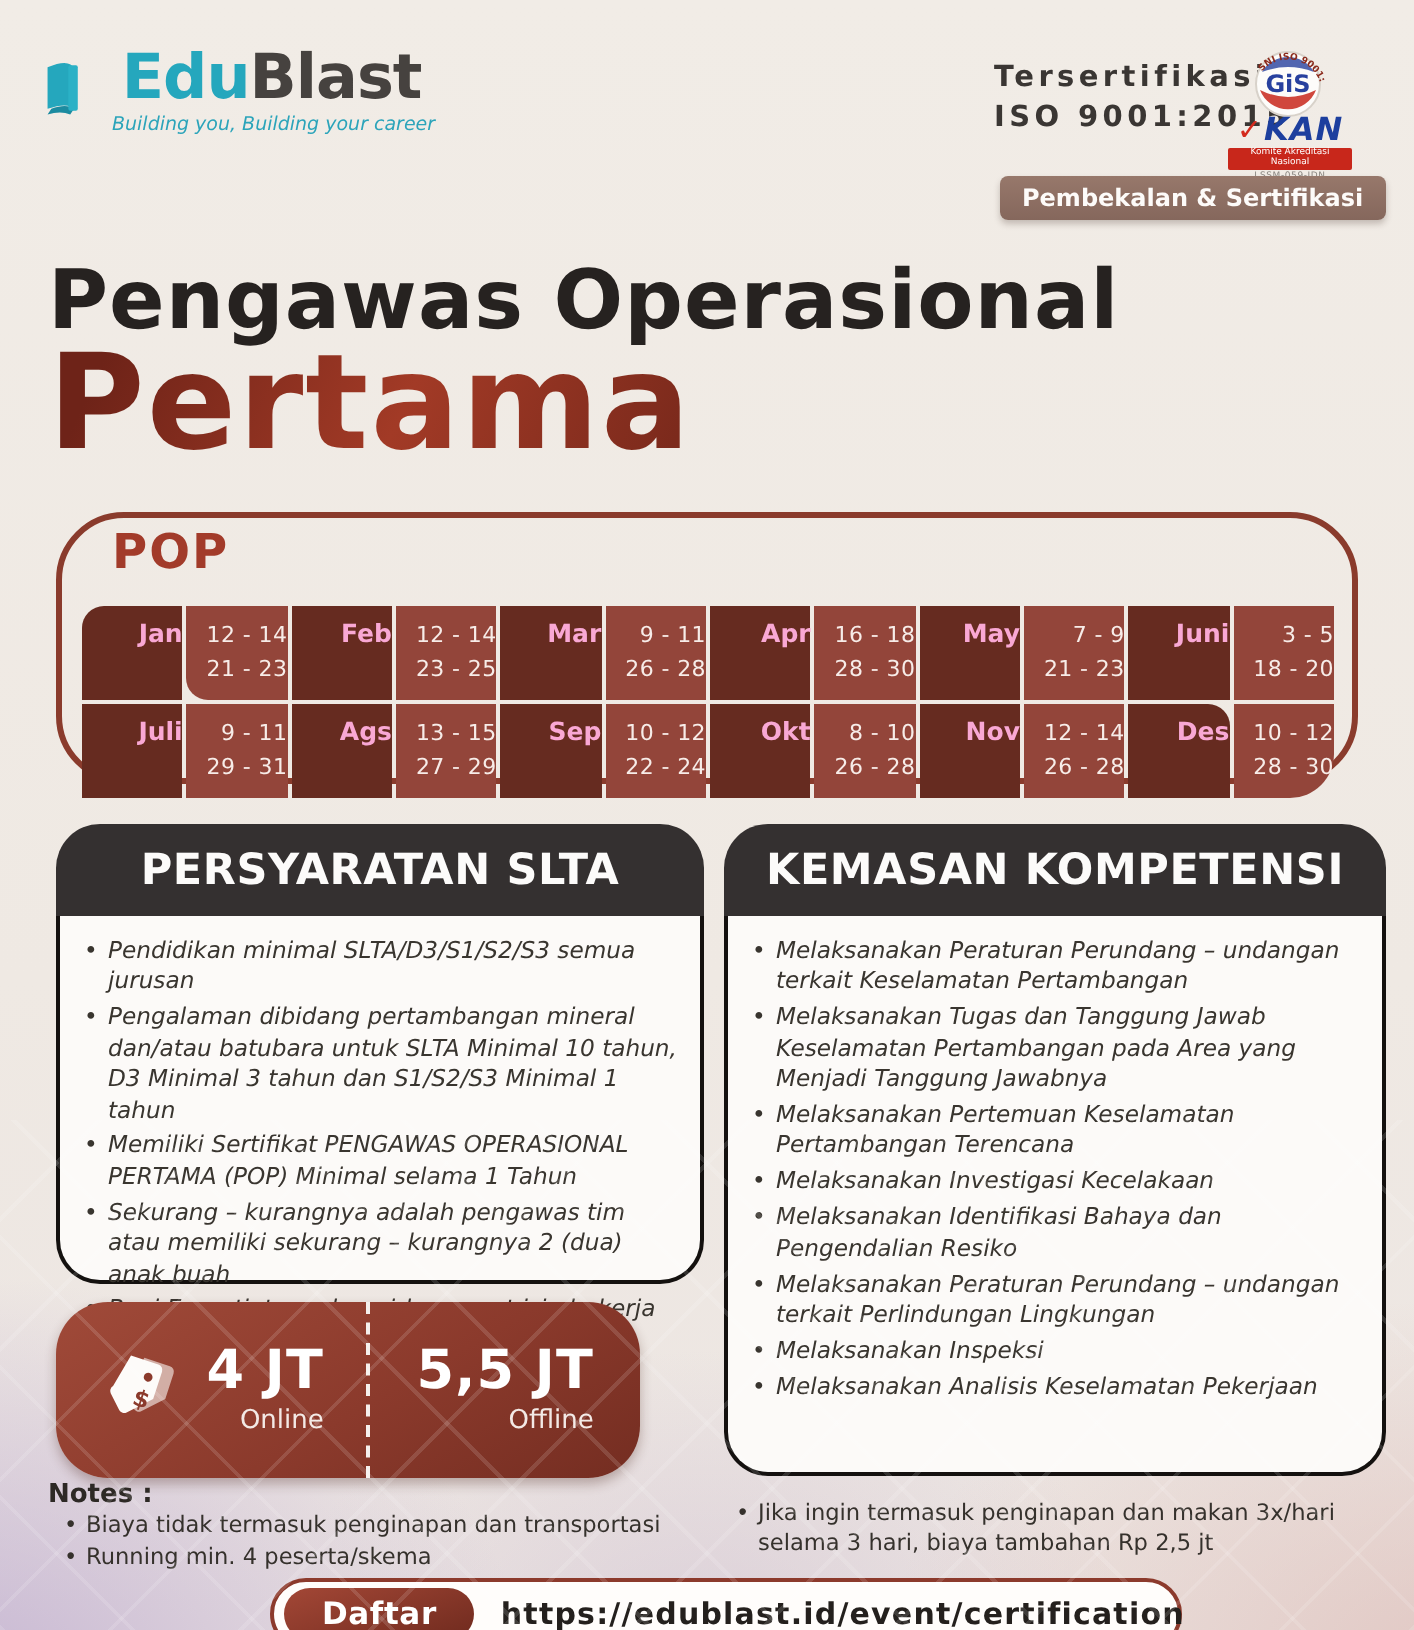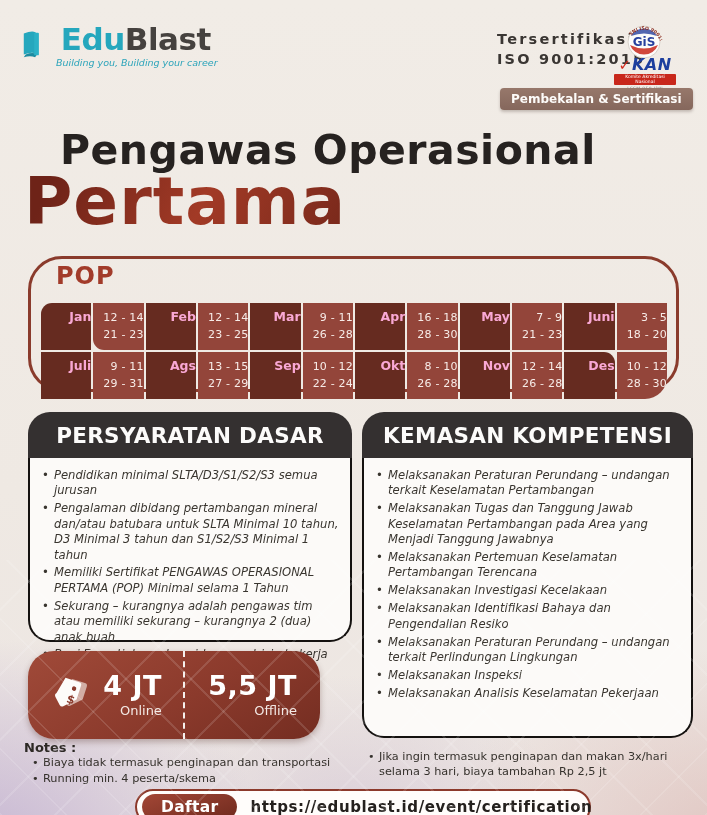--- a/index.html
+++ b/index.html
@@ -35,21 +35,21 @@
   .kan-check{color:#d42a1d;font-weight:800;font-size:15px;}
   .kan-word{color:#1d3f9e;font-weight:800;font-style:italic;font-size:16px;letter-spacing:.5px;}
   .kan-sub{background:#c8271b;color:#fff;font-size:4.5px;padding:1px 2px;border-radius:1px;margin-top:1px;}
   .kan-code{color:#8a8680;font-size:4.5px;margin-top:2px;letter-spacing:.3px;}
 
   .pill-tag{left:500px;top:88px;background:linear-gradient(180deg,#97786b,#85675c);
     color:#fdfbf9;font-size:12px;font-weight:600;padding:4px 11px;border-radius:4px;
     box-shadow:0 2px 3px rgba(60,40,30,.25);}
 
   
-  .title1{left:24px;top:126px;font-size:41px;font-weight:800;letter-spacing:.5px;color:#262220;margin-left:36px;}
+  .title1{left:24px;top:126px;font-size:41px;font-weight:800;letter-spacing:.5px;color:#262220;}
   .title2{left:24px;top:163px;font-size:66px;font-weight:800;letter-spacing:1px;
     background:linear-gradient(115deg,#6e2318 10%,#a23a26 55%,#7c2a1c 95%);
     -webkit-background-clip:text;background-clip:text;color:transparent;}
 
   
   .sched-box{left:28px;top:256px;width:651px;height:136px;border:3px solid #8a3b2c;
     border-radius:34px;box-sizing:border-box;}
   .sched-label{left:56px;top:262px;font-size:24px;font-weight:800;letter-spacing:1px;color:#a23b2a;}
   .sched-grid{left:41px;top:303px;width:626px;display:grid;
     grid-template-columns:repeat(12,1fr);gap:2px;}
@@ -165,21 +165,21 @@
       <div class="m-col c5"><div class="m-head">Juni</div><div class="m-dates">3 - 5<br>18 - 20</div></div>
       <div class="m-col c6"><div class="m-head">Juli</div><div class="m-dates">9 - 11<br>29 - 31</div></div>
       <div class="m-col c7"><div class="m-head">Ags</div><div class="m-dates">13 - 15<br>27 - 29</div></div>
       <div class="m-col c8"><div class="m-head">Sep</div><div class="m-dates">10 - 12<br>22 - 24</div></div>
       <div class="m-col c9"><div class="m-head">Okt</div><div class="m-dates">8 - 10<br>26 - 28</div></div>
       <div class="m-col c10"><div class="m-head">Nov</div><div class="m-dates">12 - 14<br>26 - 28</div></div>
       <div class="m-col c11"><div class="m-head">Des</div><div class="m-dates">10 - 12<br>28 - 30</div></div>
     </div>
 
   <div class="abs card card-left">
-    <div class="card-head">PERSYARATAN DASAR</div>
+    <div class="card-head">PERSYARATAN SLTA</div>
     <div class="card-body">
       <ul class="blist" id="req-list">
           <li>Pendidikan minimal SLTA/D3/S1/S2/S3 semua jurusan</li>
           <li>Pengalaman dibidang pertambangan mineral dan/atau batubara untuk SLTA Minimal 10 tahun, D3 Minimal 3 tahun dan S1/S2/S3 Minimal 1 tahun</li>
           <li>Memiliki Sertifikat PENGAWAS OPERASIONAL PERTAMA (POP) Minimal selama 1 Tahun</li>
           <li>Sekurang – kurangnya adalah pengawas tim atau memiliki sekurang – kurangnya 2 (dua) anak buah</li>
           <li>Bagi Expartiate melampirkan surat izin bekerja di Indonesia</li>
         </ul>
     </div>
   </div>

